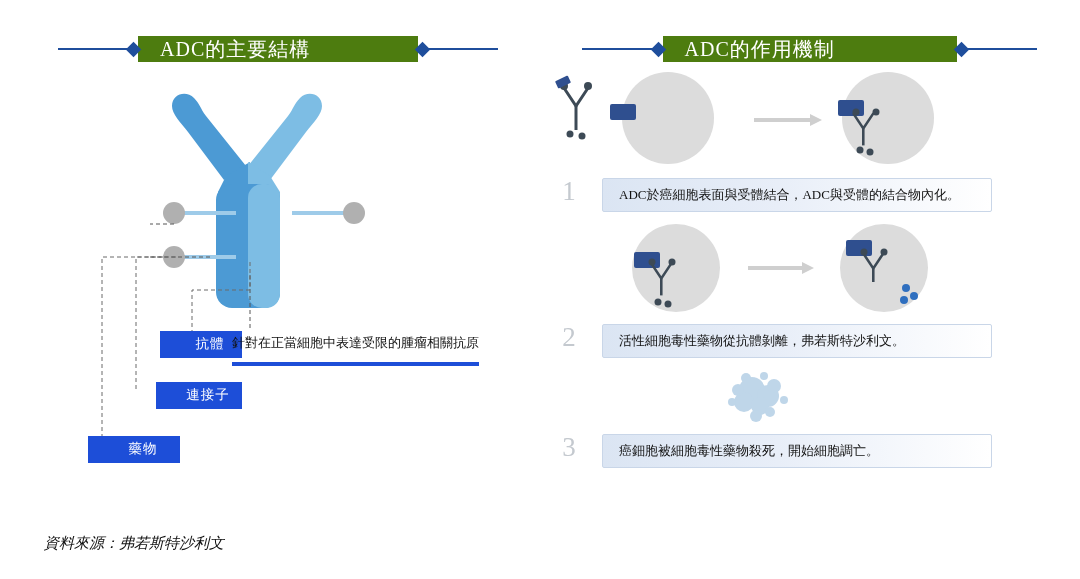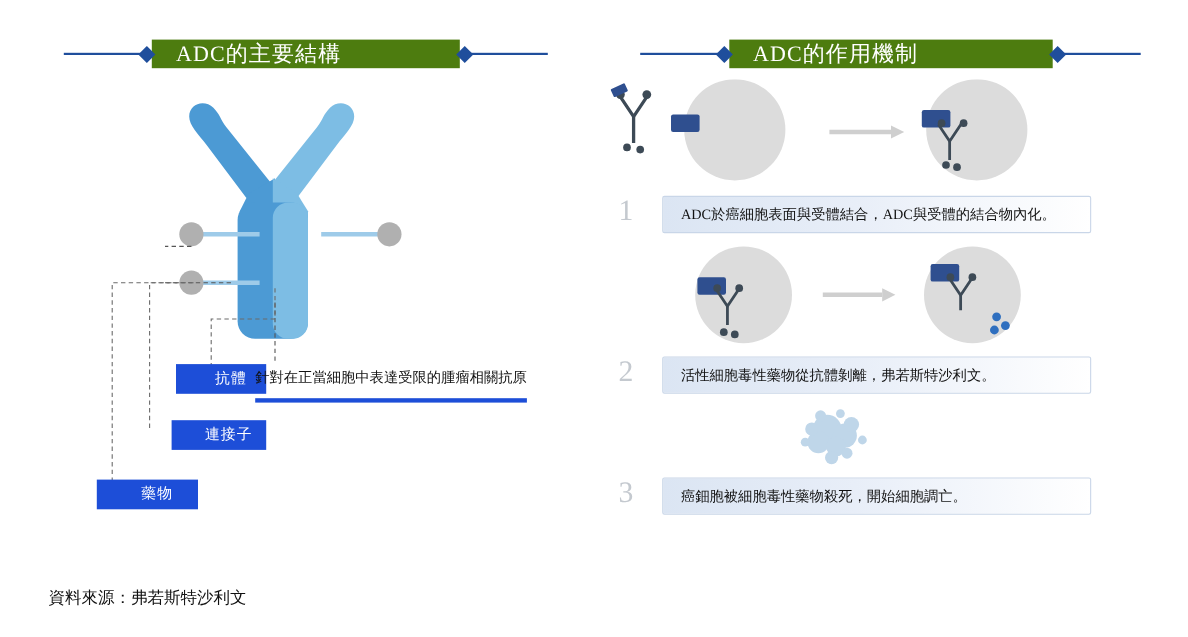--- a/index.html
+++ b/index.html
@@ -145,20 +145,21 @@
   #cells-row-1 { left: 548px; top: 72px;  width: 420px; height: 96px; }
   #cells-row-2 { left: 620px; top: 222px; width: 350px; height: 92px; }
   #cells-row-3 { left: 700px; top: 368px; width: 120px; height: 60px; }
 
   
   #source-note {
     position: absolute;
     left: 44px;
     top: 534px;
     font-size: 15px;
+    font-style: italic;
     color: #111111;
     font-family: "Liberation Serif", "DejaVu Serif", serif;
   }
 </style>
 </head>
 <body>
 
 <div class="panel" id="panel-left">
 
   <div class="title-wrap" id="title-left">

